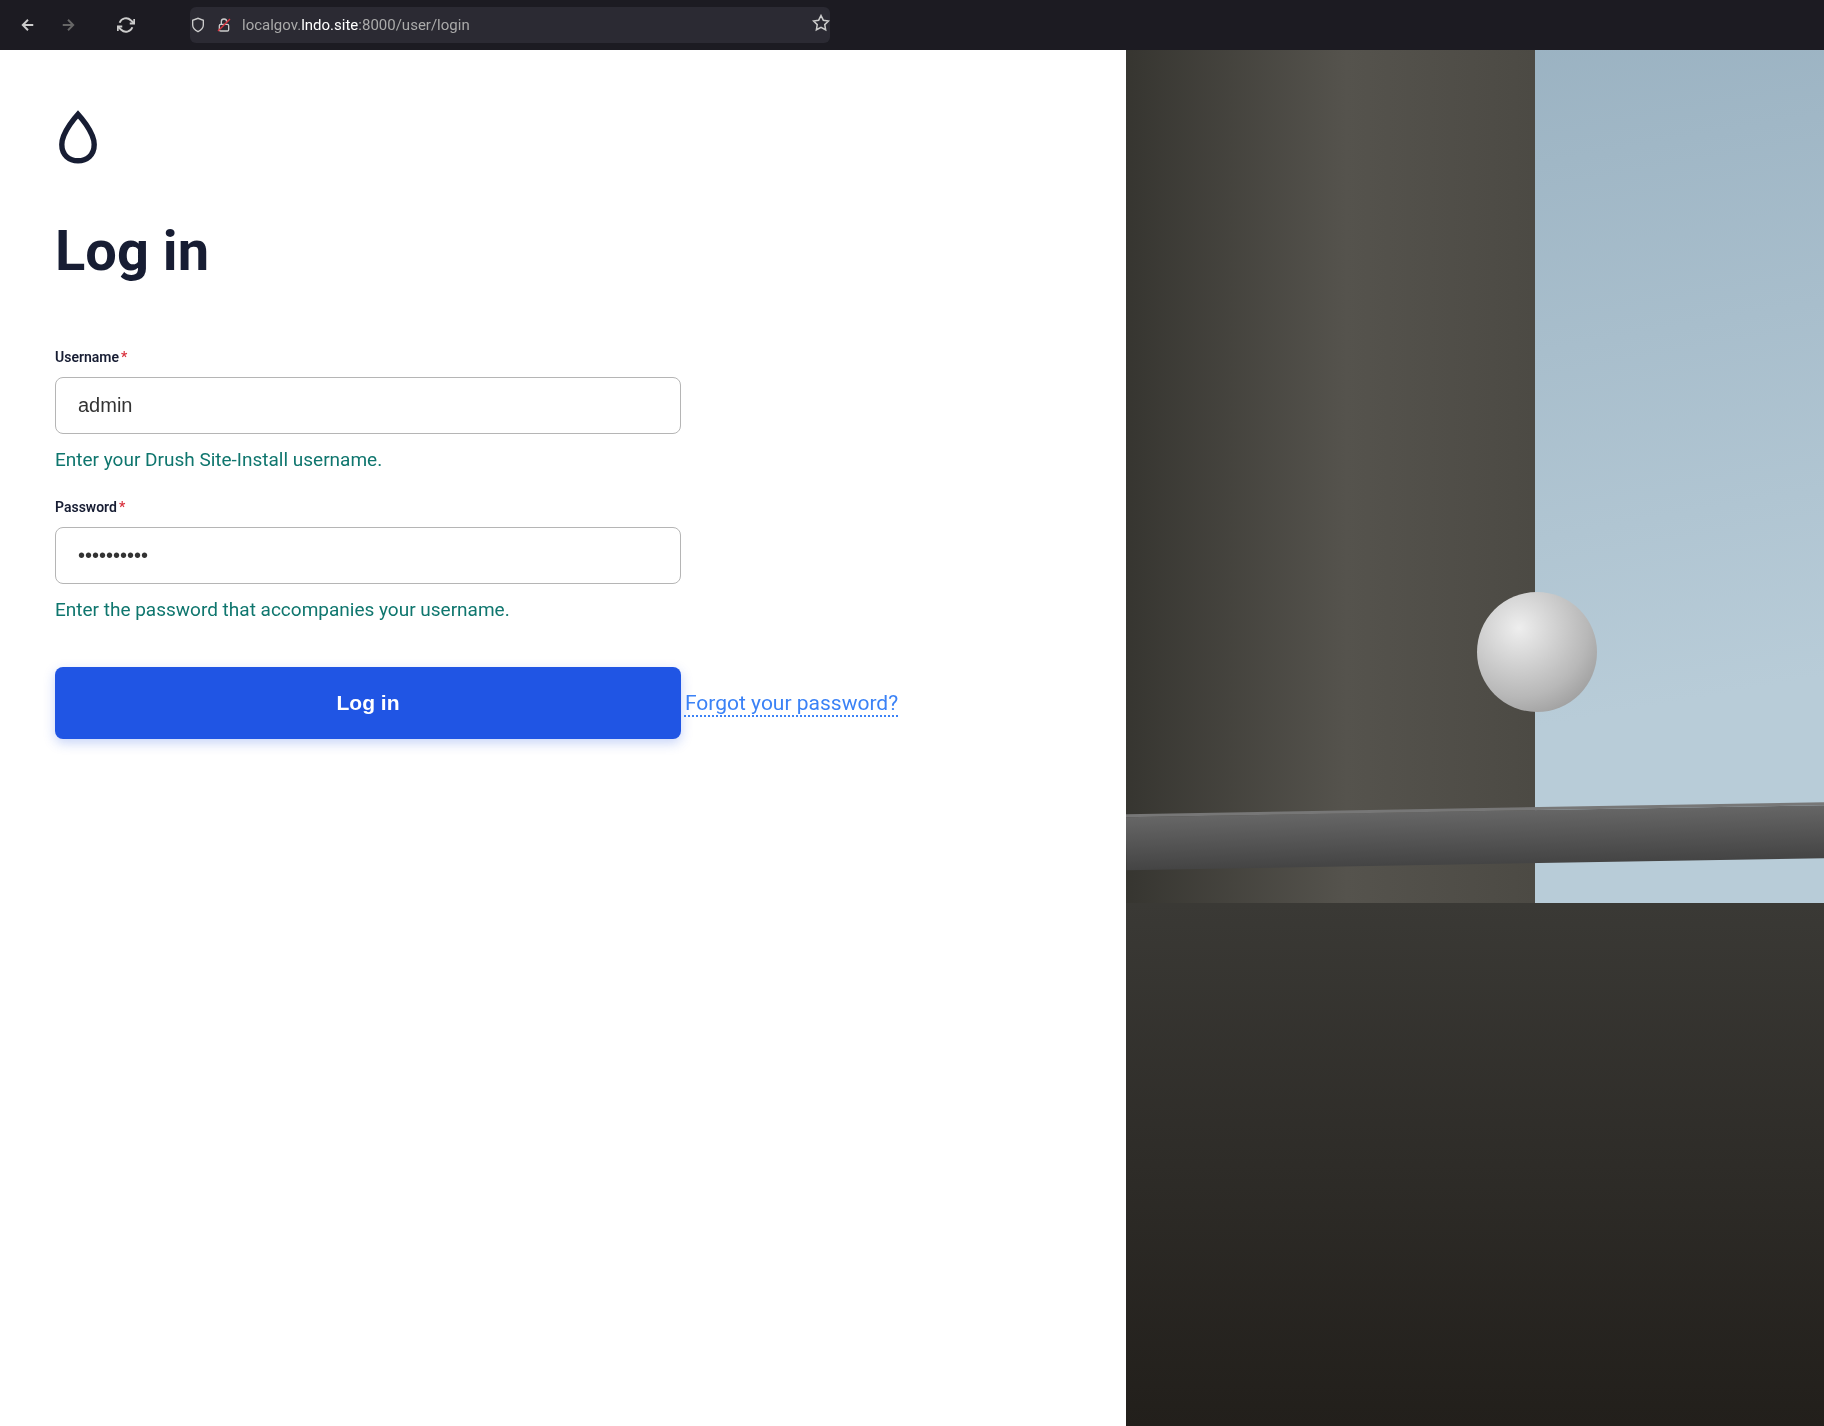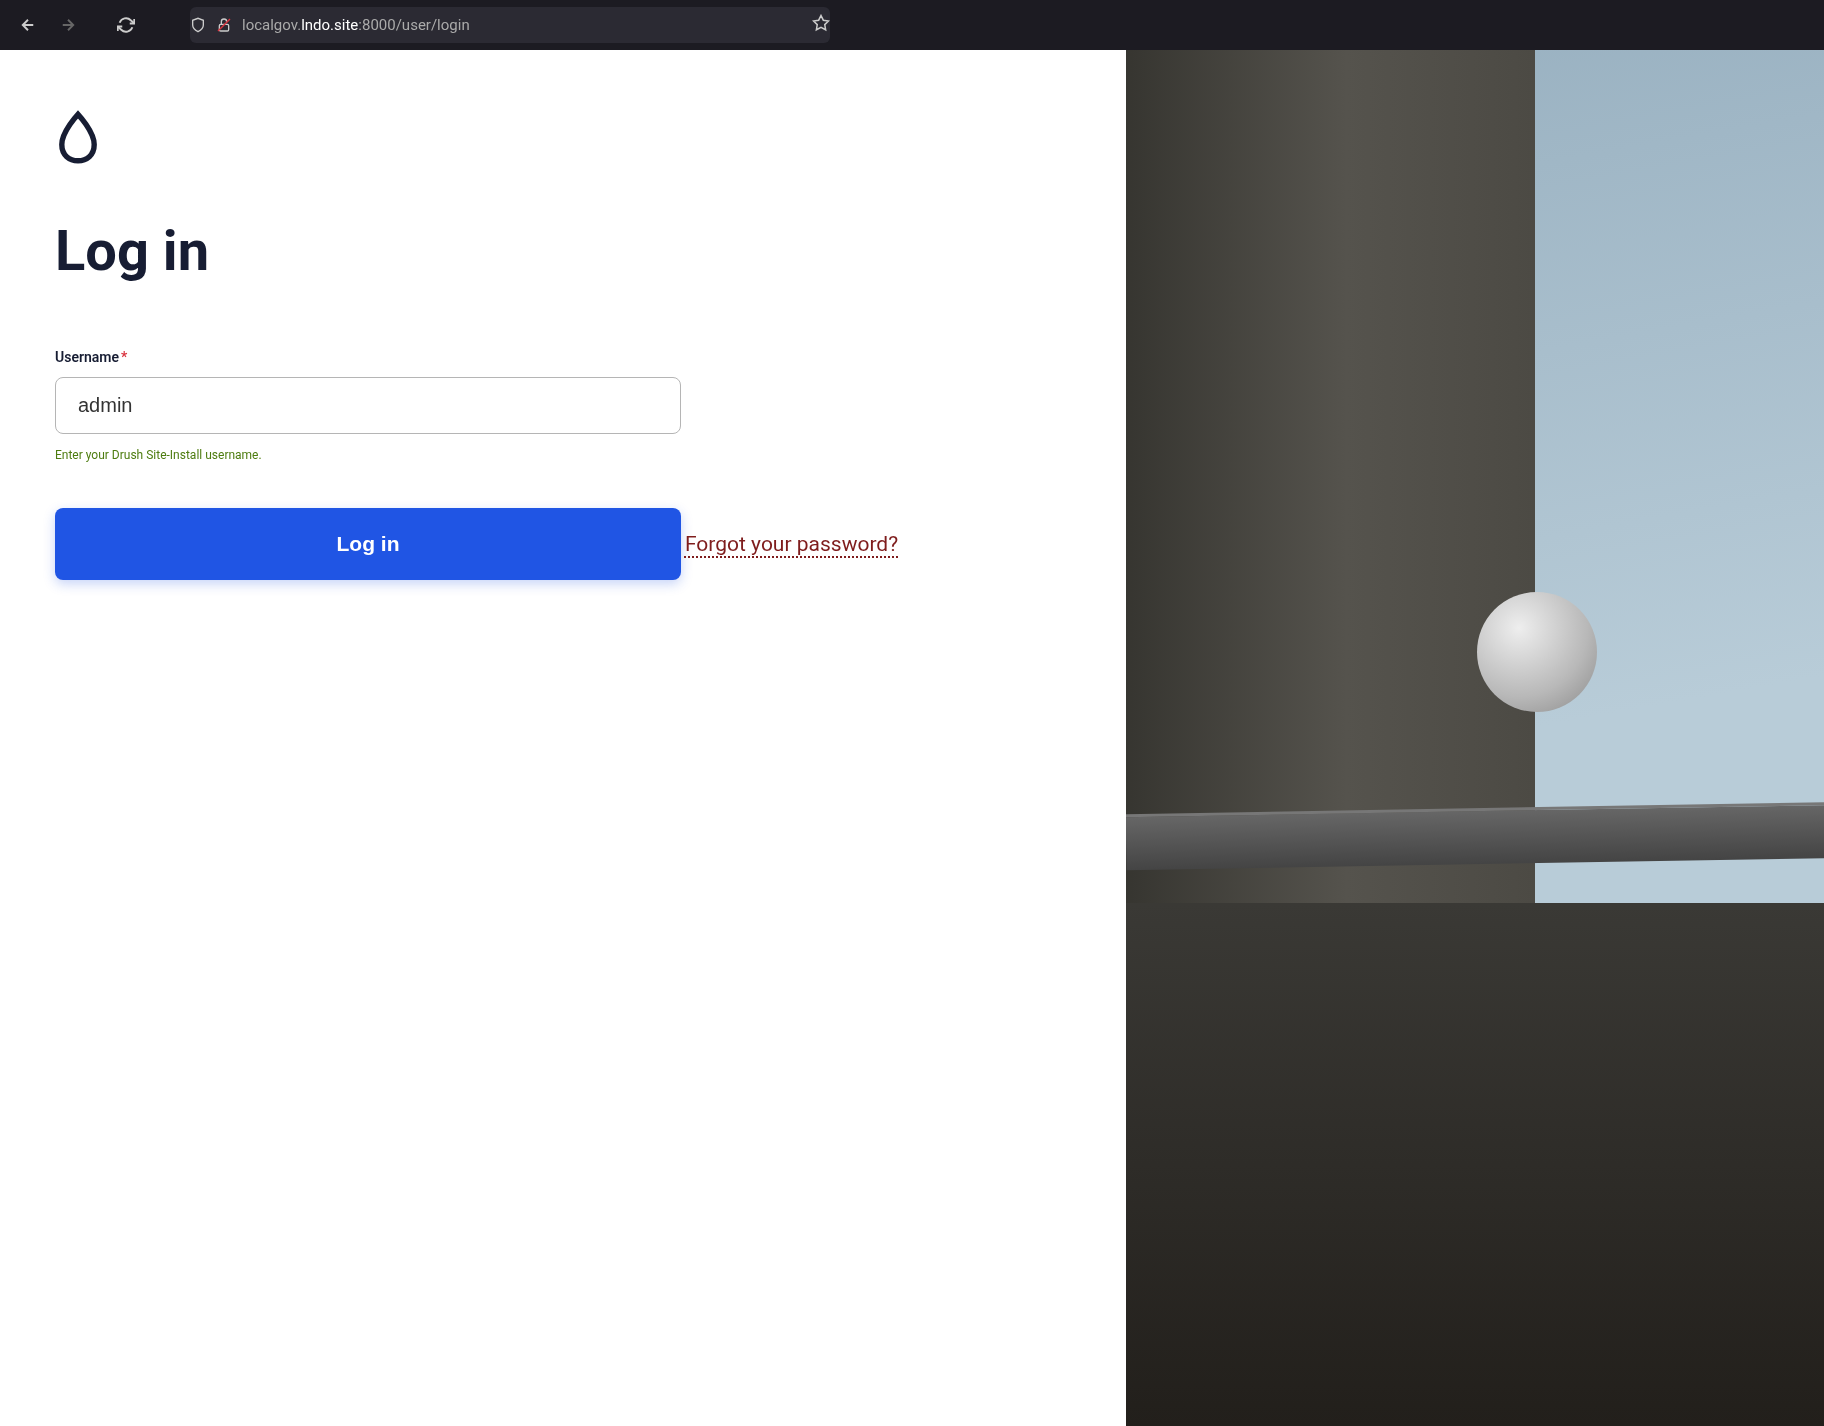--- a/index.html
+++ b/index.html
@@ -75,42 +75,42 @@
       width: 100%;
       max-width: 626px;
       padding: 16px 22px;
       font-size: 20px;
       border: 1px solid #b5b5b5;
       border-radius: 8px;
       color: #333;
       outline: none;
     }
     .help-text {
-      font-size: 12px;
-      color: #4d7c0f;
+      font-size: 19px;
+      color: #0f766e;
       margin-top: 14px;
     }
     .submit-btn {
       width: 100%;
       max-width: 626px;
       background: #2055e4;
       color: #fff;
       border: none;
       padding: 24px;
       font-size: 21px;
       font-weight: 600;
       border-radius: 8px;
       cursor: pointer;
       margin-top: 18px;
       box-shadow: 0 4px 12px rgba(32,85,228,0.25);
     }
     .forgot-link {
       display: inline-block;
       margin-top: 42px;
-      color: #7f1d1d;
+      color: #3b82f6;
       font-size: 21px;
       text-decoration: underline;
       text-decoration-style: dotted;
       text-underline-offset: 5px;
     }
     
     
     .sky { position:absolute; top:0; left:0; width:100%; height:100%; background:linear-gradient(170deg,#98b0c0,#b8ccd8 50%); }
     .building {
       position:absolute; top:0; left:-10px; width:60%; height:82%;
@@ -186,20 +186,27 @@
     <h1 class="page-title">Log in</h1>
     
     <div class="form-group">
       <label class="form-label">
         <span>Username</span><span class="required">*</span>
       </label>
       <input type="text" class="form-input" value="admin" style="">
       <div class="help-text">Enter your Drush Site-Install username.</div>
     </div>
     
+    <div class="form-group">
+      <label class="form-label">
+        <span>Password</span><span class="required">*</span>
+      </label>
+      <input type="password" class="form-input" value="••••••••••" style="">
+      <div class="help-text">Enter the password that accompanies your username.</div>
+    </div>
     
     <button class="submit-btn">Log in</button>
     
     <a href="#" class="forgot-link">Forgot your password?</a>
   </div>
 
   <div class="right-pane">
     <div class="sky"></div>
     <div class="building"></div>
     <div class="bridge"></div>

